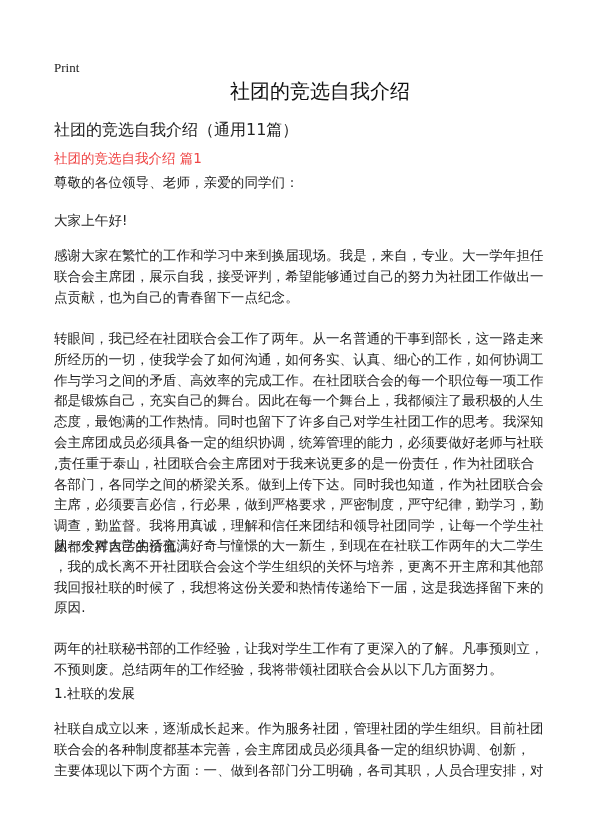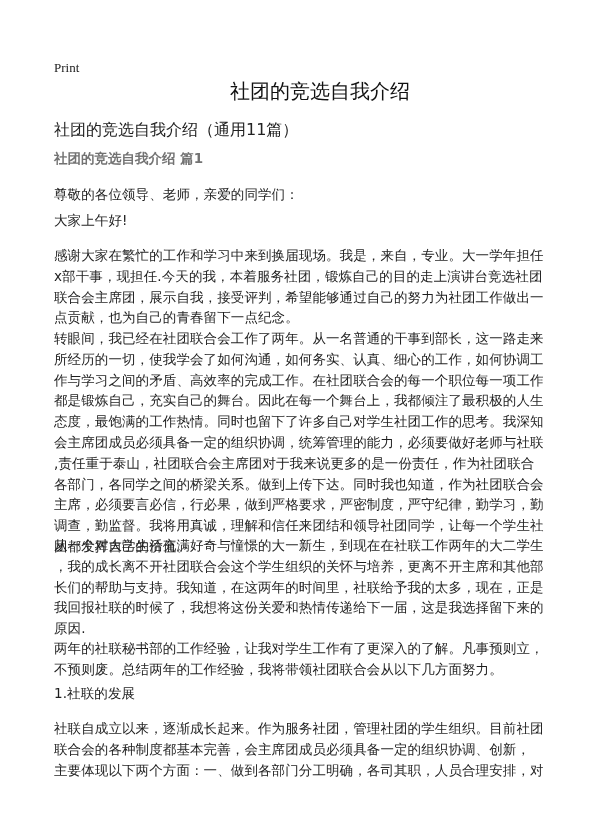--- a/index.html
+++ b/index.html
@@ -1,43 +1,42 @@
 <!DOCTYPE html>
 <html><head>
 <meta charset="utf-8">
 <style>
   html, body { margin:0; padding:0; background:#ffffff; }
   body { width:600px; height:828px; overflow:hidden; position:relative;
          font-family: "DejaVu Sans", "Liberation Sans", sans-serif; color:#1a1a1a; }
   .print { position:absolute; left:54px; top:60px; font-family:"Liberation Serif","DejaVu Serif",serif; font-size:13px; color:#222; }
   .title { position:absolute; left:0; width:600px; top:78px; text-align:center; font-size:20px; color:#111;padding-left:20px; }
   .subtitle { position:absolute; left:54px; top:120px; font-size:16px; color:#222; }
-  .heading { position:absolute; left:54px; top:150px; font-size:13.5px; font-weight:bold; color:#737373; }
+  .heading { position:absolute; left:54px; top:150px; font-size:13.5px; font-weight:normal; color:#ef4444; }
   .p { position:absolute; left:54px; width:494px; font-size:13.5px; line-height:20.8px; color:#1e1e1e; text-align:justify; text-align-last:left; letter-spacing:0.1px; }
   .line { display:block; white-space:nowrap; overflow:hidden; }
 </style>
 </head>
 <body>
 
 <div class="print">Print</div>
 <div class="title">社团的竞选自我介绍</div>
 <div class="subtitle">社团的竞选自我介绍（通用11篇）</div>
 <div class="heading">社团的竞选自我介绍 篇1</div>
 
-<div class="p" style="top:184px">
+<div class="p" style="top:172px">
   <span class="line">尊敬的各位领导、老师，亲爱的同学们：</span>
 </div>
 
 <div class="p" style="top:210px">
   <span class="line">大家上午好!</span>
 </div>
 
 <div class="p" style="top:245px">
   <span class="line">感谢大家在繁忙的工作和学习中来到换届现场。我是，来自，专业。大一学年担任</span>
-  <span class="line">x部干事，现担任.今天的我，本着服务社团，锻炼自己的目的走上演讲台竞选社团</span>
   <span class="line">联合会主席团，展示自我，接受评判，希望能够通过自己的努力为社团工作做出一</span>
   <span class="line">点贡献，也为自己的青春留下一点纪念。</span>
 </div>
 
 <div class="p" style="top:328px">
   <span class="line">转眼间，我已经在社团联合会工作了两年。从一名普通的干事到部长，这一路走来</span>
   <span class="line">所经历的一切，使我学会了如何沟通，如何务实、认真、细心的工作，如何协调工</span>
   <span class="line">作与学习之间的矛盾、高效率的完成工作。在社团联合会的每一个职位每一项工作</span>
   <span class="line">都是锻炼自己，充实自己的舞台。因此在每一个舞台上，我都倾注了最积极的人生</span>
   <span class="line">态度，最饱满的工作热情。同时也留下了许多自己对学生社团工作的思考。我深知</span>
@@ -45,21 +44,20 @@
   <span class="line">,责任重于泰山，社团联合会主席团对于我来说更多的是一份责任，作为社团联合</span>
   <span class="line">各部门，各同学之间的桥梁关系。做到上传下达。同时我也知道，作为社团联合会</span>
   <span class="line">主席，必须要言必信，行必果，做到严格要求，严密制度，严守纪律，勤学习，勤</span>
   <span class="line">调查，勤监督。我将用真诚，理解和信任来团结和领导社团同学，让每一个学生社</span>
   <span class="line">团都发挥自己的价值。</span>
 </div>
 
 <div class="p" style="top:535px">
   <span class="line">从一个对大学生活充满好奇与憧憬的大一新生，到现在在社联工作两年的大二学生</span>
   <span class="line">，我的成长离不开社团联合会这个学生组织的关怀与培养，更离不开主席和其他部</span>
-  <span class="line">长们的帮助与支持。我知道，在这两年的时间里，社联给予我的太多，现在，正是</span>
   <span class="line">我回报社联的时候了，我想将这份关爱和热情传递给下一届，这是我选择留下来的</span>
   <span class="line">原因.</span>
 </div>
 
 <div class="p" style="top:638px">
   <span class="line">两年的社联秘书部的工作经验，让我对学生工作有了更深入的了解。凡事预则立，</span>
   <span class="line">不预则废。总结两年的工作经验，我将带领社团联合会从以下几方面努力。</span>
 </div>
 
 <div class="p" style="top:683px">

